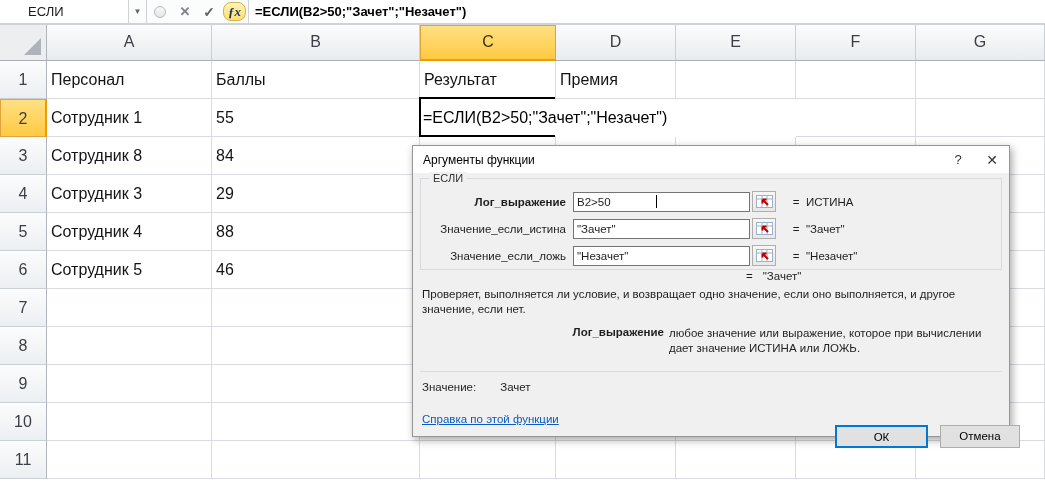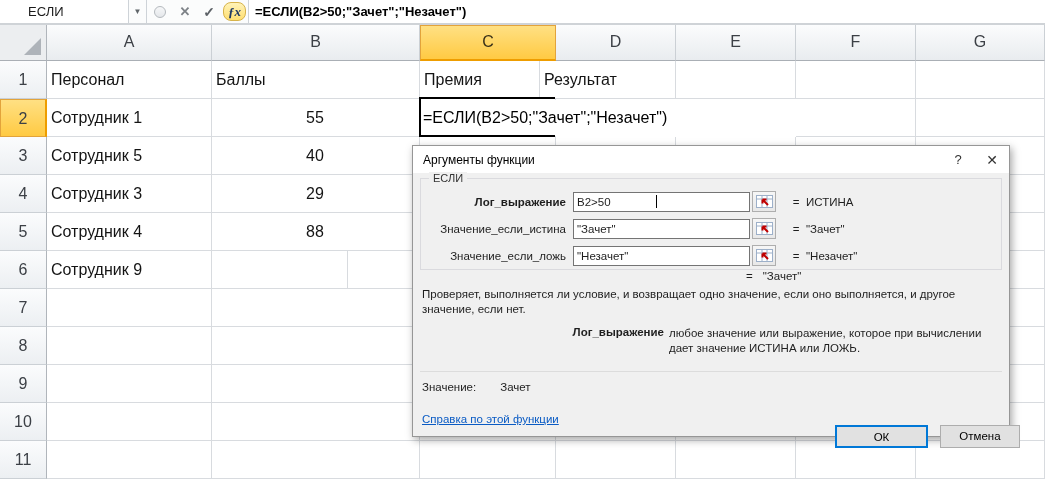--- a/index.html
+++ b/index.html
@@ -46,21 +46,21 @@
 
   .row { display:flex; height:38px; }
   .row-h { width:47px; background:linear-gradient(#fbfcfd,#eceff2);
            border-right:1px solid #b0b5bb; border-bottom:1px solid #cbd0d5;
            text-align:center; font-size:16px; color:#3c4046; line-height:37px; }
   .row-h.sel { background:linear-gradient(#ffe083,#ffca43); border:1px solid #e2a33b;
                border-right:2px solid #ee9d00; }
   .cell { border-right:1px solid #d8dbdf; border-bottom:1px solid #d8dbdf;
           font-size:16px; color:#141414; line-height:37px; padding:0 4px;
           white-space:nowrap; overflow:hidden; position:relative; }
-  .cell.num { text-align:center; padding-right:5px; }
+  .cell.num { text-align:left; padding-right:5px; }
   .cell.editcell { overflow:visible; }
   .edit-outline { position:absolute; left:-1px; top:-2px; right:0; bottom:-1px;
                   border:2px solid #000; border-right:none; z-index:6; pointer-events:none; }
   .formula-overflow { position:absolute; left:3px; top:1px; height:36px; line-height:36px;
                       white-space:nowrap; background:#fff; z-index:5; padding-right:10px;
                       font-size:16px; color:#000; }
 
   
   .dialog { position:absolute; left:412px; top:145px; width:598px; height:292px;
             background:#f0f0f0; border:1px solid #969696; z-index:20;
@@ -132,22 +132,22 @@
       <div class="col-h w-d">D</div>
       <div class="col-h w-e">E</div>
       <div class="col-h w-f">F</div>
       <div class="col-h w-g">G</div>
     </div>
 
     <div class="row">
       <div class="row-h">1</div>
       <div class="cell w-a">Персонал</div>
       <div class="cell w-b">Баллы</div>
+      <div class="cell w-c">Результат</div>
       <div class="cell w-d">Премия</div>
-      <div class="cell w-c">Результат</div>
       <div class="cell w-e"></div>
       <div class="cell w-f"></div>
       <div class="cell w-g"></div>
     </div>
 
     <div class="row">
       <div class="row-h sel">2</div>
       <div class="cell w-a">Сотрудник 1</div>
       <div class="cell w-b num">55</div>
       <div class="cell w-c editcell">
@@ -155,22 +155,22 @@
         <span class="formula-overflow">=ЕСЛИ(B2&gt;50;"Зачет";"Незачет")</span>
       </div>
       <div class="cell w-d" style="border:none"></div>
       <div class="cell w-e" style="border:none"></div>
       <div class="cell w-f"></div>
       <div class="cell w-g"></div>
     </div>
 
     <div class="row">
       <div class="row-h">3</div>
-      <div class="cell w-a">Сотрудник 5</div>
-      <div class="cell w-b num">40</div>
+      <div class="cell w-a">Сотрудник 8</div>
+      <div class="cell w-b num">84</div>
       <div class="cell w-c"></div>
       <div class="cell w-d"></div>
       <div class="cell w-e"></div>
       <div class="cell w-f"></div>
       <div class="cell w-g"></div>
     </div>
 
     <div class="row">
       <div class="row-h">4</div>
       <div class="cell w-a">Сотрудник 3</div>
@@ -188,21 +188,22 @@
       <div class="cell w-b num">88</div>
       <div class="cell w-c"></div>
       <div class="cell w-d"></div>
       <div class="cell w-e"></div>
       <div class="cell w-f"></div>
       <div class="cell w-g"></div>
     </div>
 
     <div class="row">
       <div class="row-h">6</div>
-      <div class="cell w-a">Сотрудник 9</div>
+      <div class="cell w-a">Сотрудник 5</div>
+      <div class="cell w-b num">46</div>
       <div class="cell w-c"></div>
       <div class="cell w-d"></div>
       <div class="cell w-e"></div>
       <div class="cell w-f"></div>
       <div class="cell w-g"></div>
     </div>
 
     <div class="row">
       <div class="row-h">7</div>
       <div class="cell w-a"></div>

